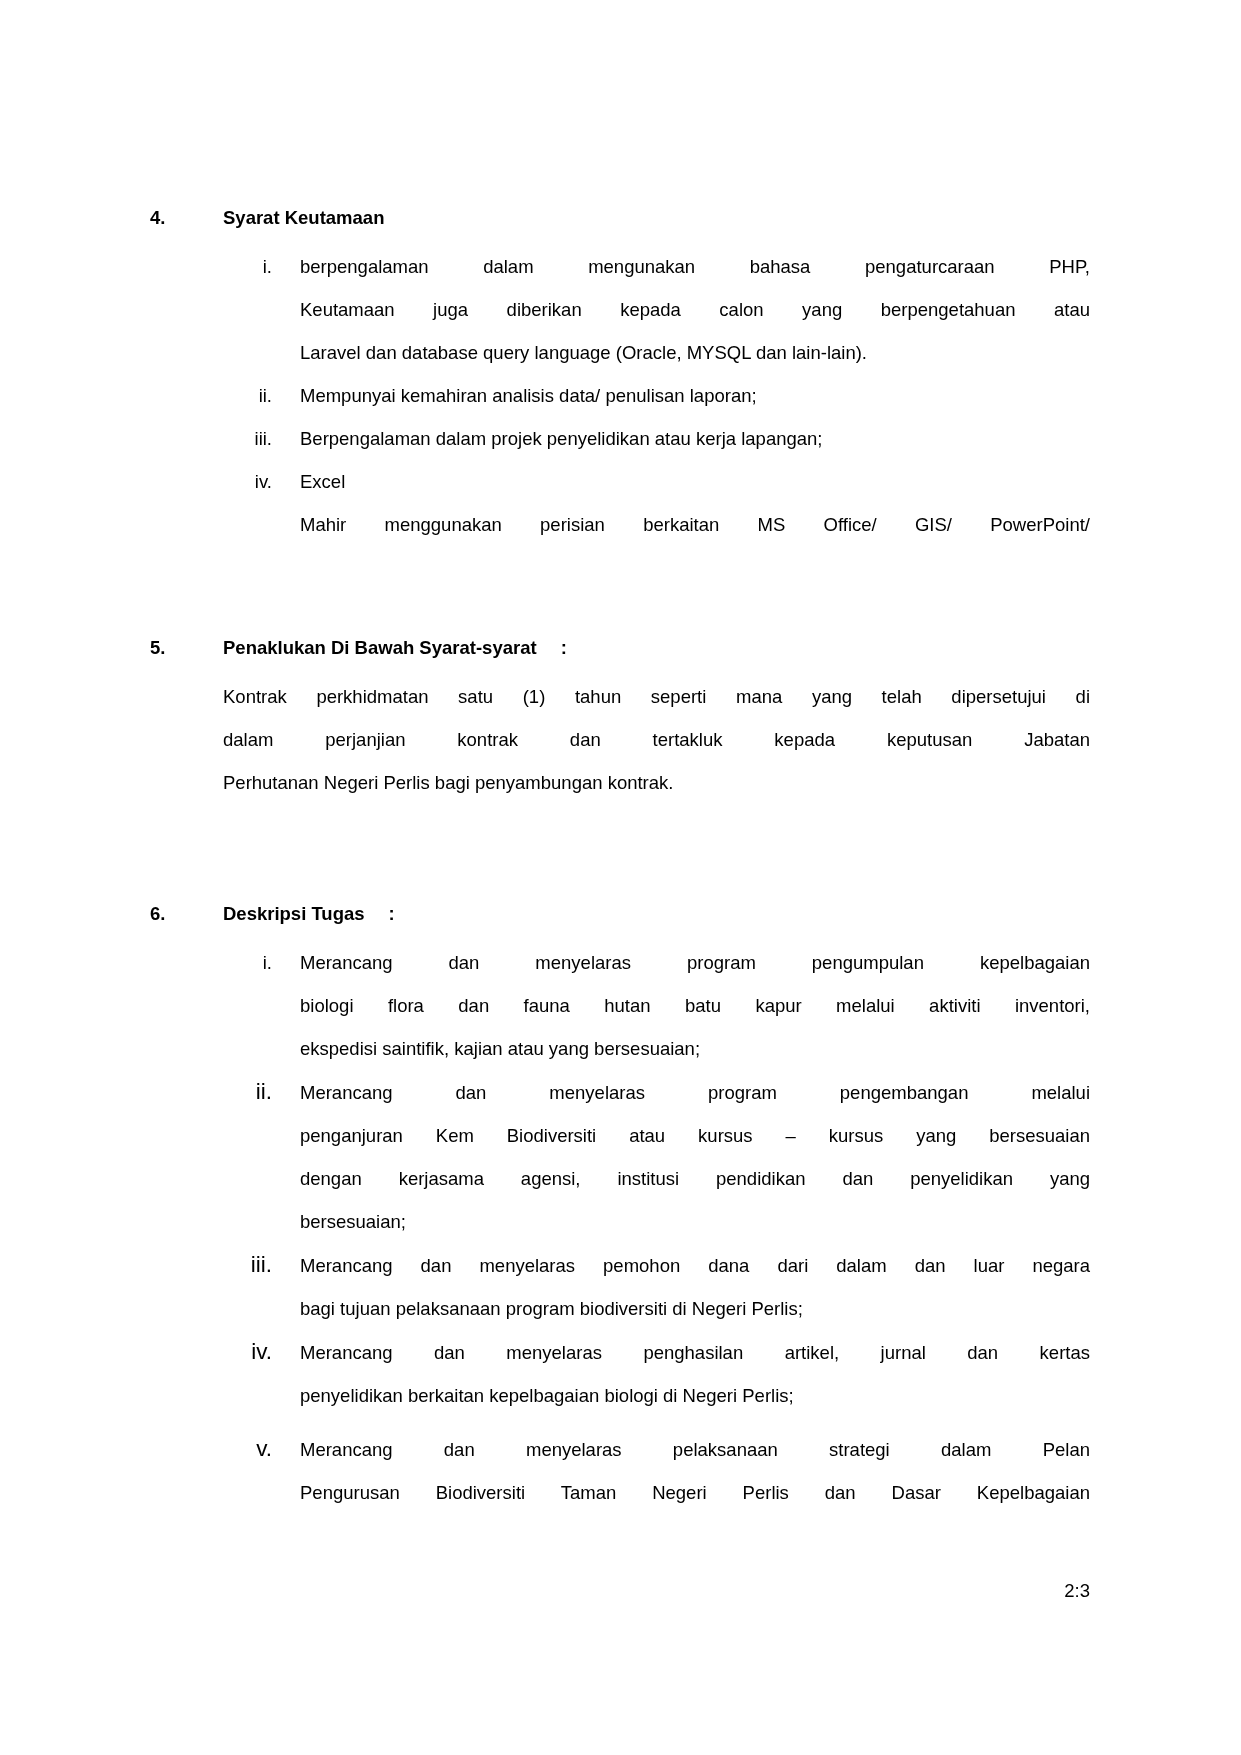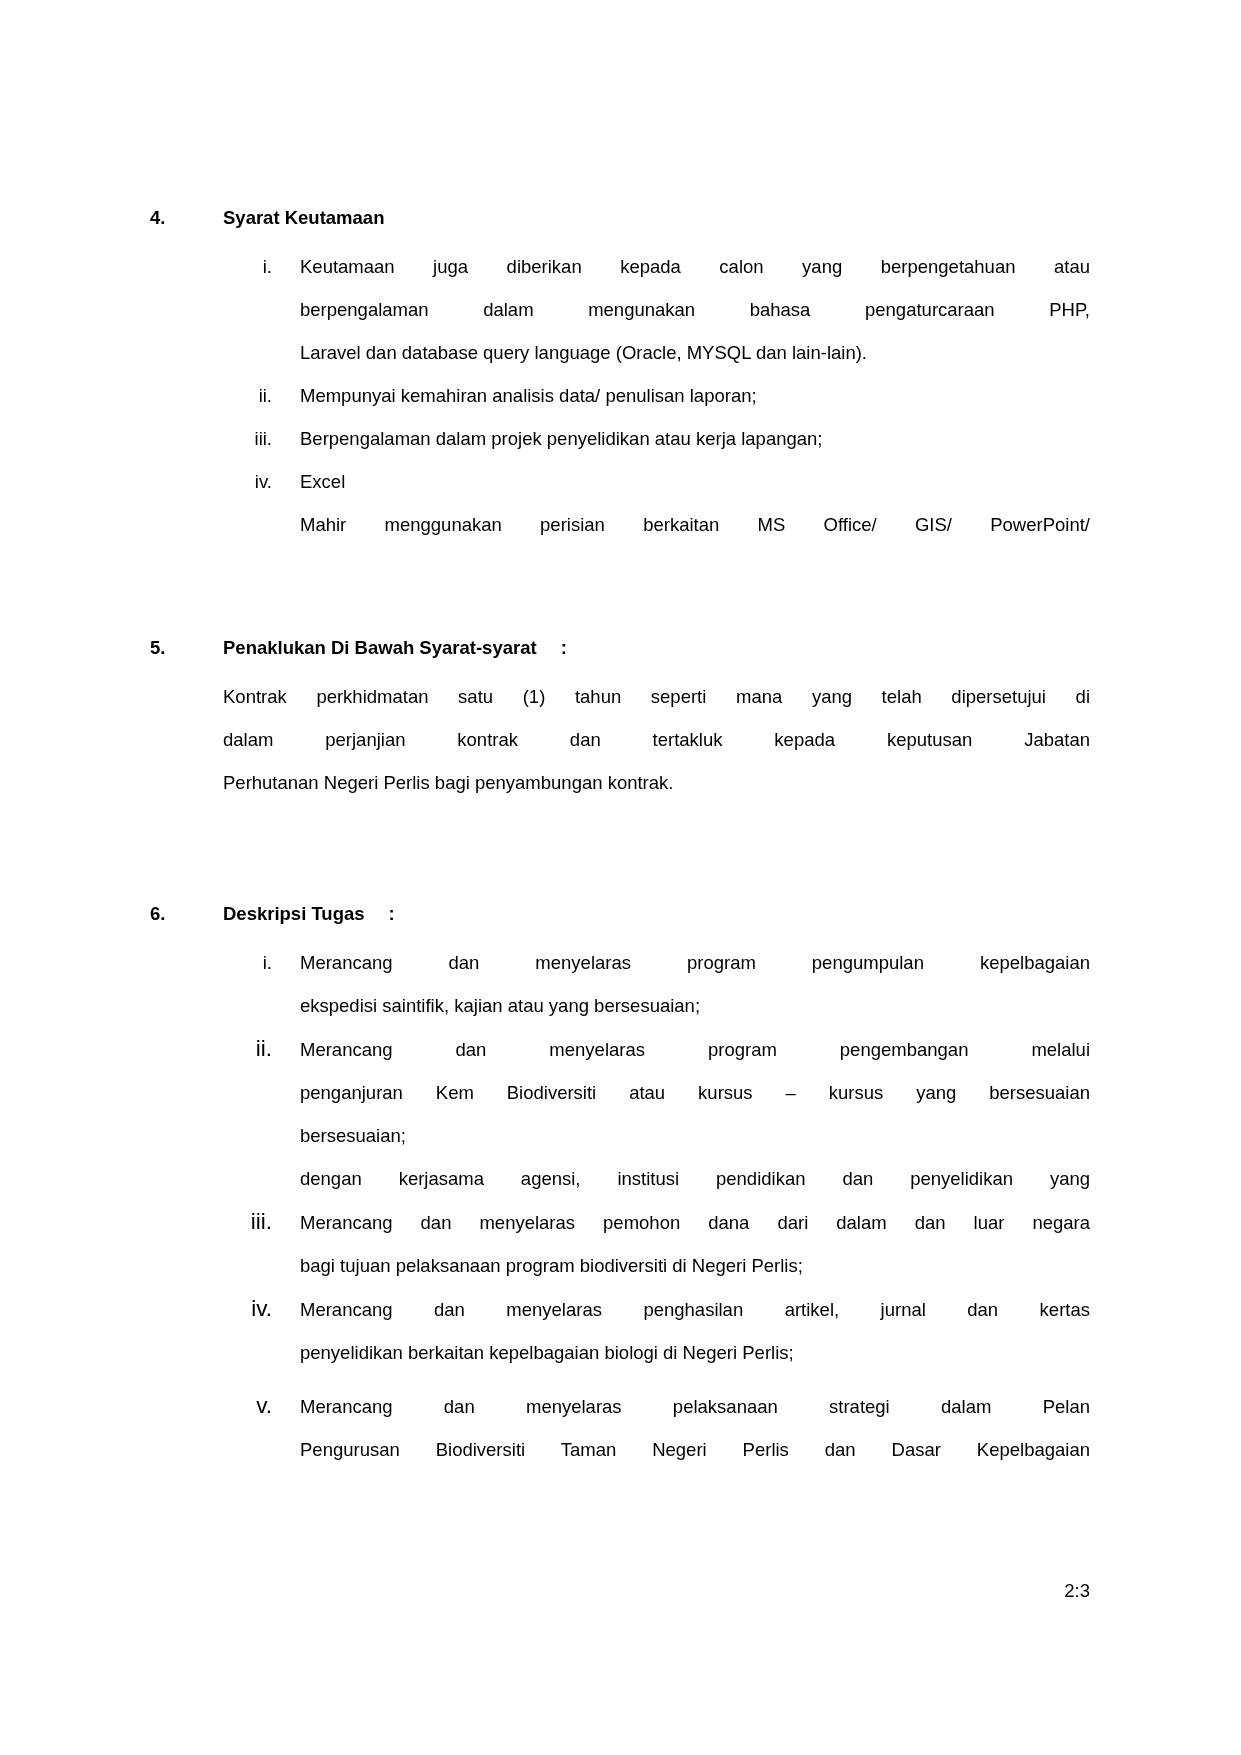--- a/index.html
+++ b/index.html
@@ -84,22 +84,22 @@
 
   <div class="section" id="section-4">
     <div class="heading">
       <div class="num">4.</div>
       <div class="htitle"><span>Syarat Keutamaan</span><span class="colon"></span></div>
     </div>
     <div class="items">
       <div class="item">
         <div class="marker">i.</div>
         <div class="text">
+          <div class="tline jline">berpengalaman dalam mengunakan bahasa pengaturcaraan PHP,</div>
           <div class="tline jline">Keutamaan juga diberikan kepada calon yang berpengetahuan atau</div>
-          <div class="tline jline">berpengalaman dalam mengunakan bahasa pengaturcaraan PHP,</div>
           <div class="tline lline">Laravel dan database query language (Oracle, MYSQL dan lain-lain).</div>
         </div>
       </div>
       <div class="item">
         <div class="marker">ii.</div>
         <div class="text">
           <div class="tline lline">Mempunyai kemahiran analisis data/ penulisan laporan;</div>
         </div>
       </div>
       <div class="item">
@@ -133,30 +133,31 @@
   <div class="section" id="section-6">
     <div class="heading">
       <div class="num">6.</div>
       <div class="htitle"><span>Deskripsi Tugas</span><span class="colon">:</span></div>
     </div>
     <div class="items">
       <div class="item">
         <div class="marker">i.</div>
         <div class="text">
           <div class="tline jline">Merancang dan menyelaras program pengumpulan kepelbagaian</div>
+          <div class="tline jline">biologi flora dan fauna hutan batu kapur melalui aktiviti inventori,</div>
           <div class="tline lline">ekspedisi saintifik, kajian atau yang bersesuaian;</div>
         </div>
       </div>
       <div class="item">
         <div class="marker large">ii.</div>
         <div class="text">
           <div class="tline jline">Merancang dan menyelaras program pengembangan melalui</div>
           <div class="tline jline">penganjuran Kem Biodiversiti atau kursus – kursus yang bersesuaian</div>
+          <div class="tline jline">dengan kerjasama agensi, institusi pendidikan dan penyelidikan yang</div>
           <div class="tline lline">bersesuaian;</div>
-          <div class="tline jline">dengan kerjasama agensi, institusi pendidikan dan penyelidikan yang</div>
         </div>
       </div>
       <div class="item">
         <div class="marker large">iii.</div>
         <div class="text">
           <div class="tline jline">Merancang dan menyelaras pemohon dana dari dalam dan luar negara</div>
           <div class="tline lline">bagi tujuan pelaksanaan program biodiversiti di Negeri Perlis;</div>
         </div>
       </div>
       <div class="item">

